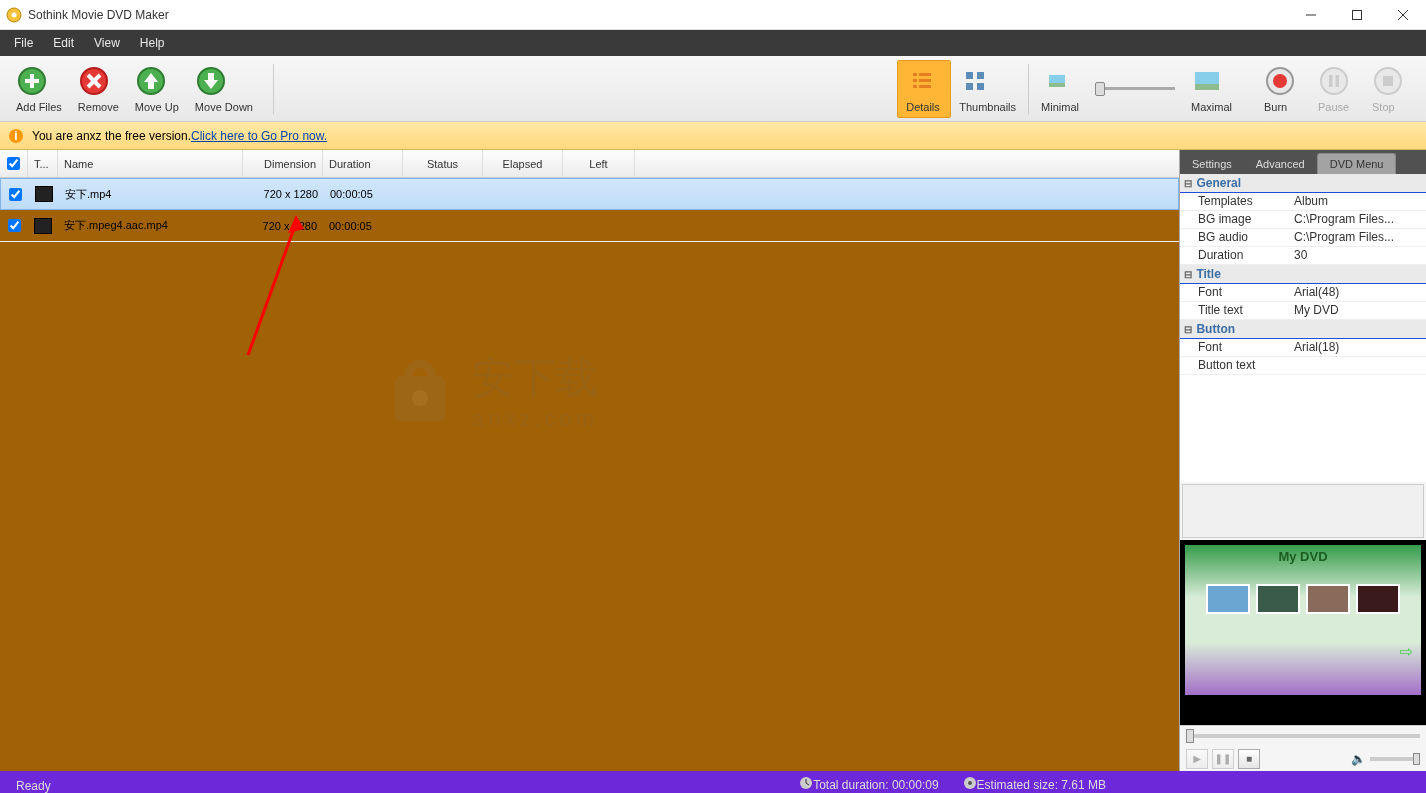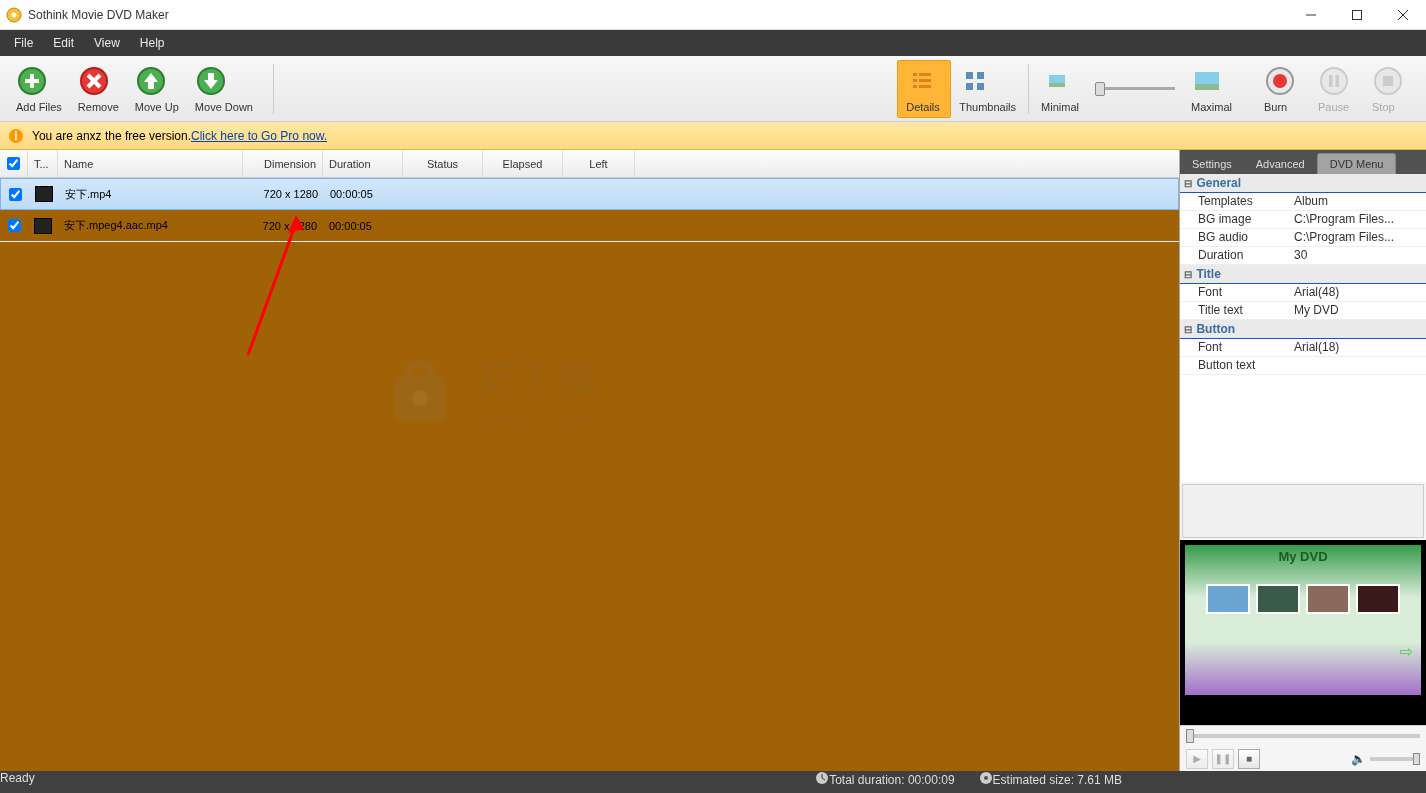--- a/index.html
+++ b/index.html
@@ -74,21 +74,21 @@
 .preview-arrow { position: absolute; bottom: 34px; right: 8px; color: #4dd04d; font-size: 16px; }
 
 .player-controls { height: 46px; background: #f5f5f5; border-top: 1px solid #ccc; display: flex; flex-direction: column; }
 .seek { height: 20px; display: flex; align-items: center; padding: 0 6px; }
 .seek-track { flex: 1; height: 4px; background: #ccc; position: relative; }
 .seek-thumb { position: absolute; top: -5px; left: 0; width: 8px; height: 14px; background: #ddd; border: 1px solid #888; }
 .player-btns { flex: 1; display: flex; align-items: center; gap: 4px; padding: 0 6px; }
 .player-btn { width: 22px; height: 20px; border: 1px solid #aaa; background: linear-gradient(#fff,#e5e5e5); display: flex; align-items: center; justify-content: center; font-size: 10px; color: #666; }
 .player-btn.disabled { opacity: 0.5; }
 
-.statusbar { height: 22px; background: #404040; color: #ddd; display: flex; align-items: flex-start; padding: 0 0; font-size: 11px; }
+.statusbar { height: 22px; background: #6d28d9; color: #ddd; display: flex; align-items: flex-end; padding: 0 16px; font-size: 11px; }
 .statusbar .spacer { flex: 1; }
 .statusbar .status-item { display: flex; align-items: center; gap: 0; margin-right: 24px; }
 
 input[type=checkbox] { width: 13px; height: 13px; }
 </style>
 </head>
 <body>
 
 <div class="titlebar">
   <span class="app-icon">

